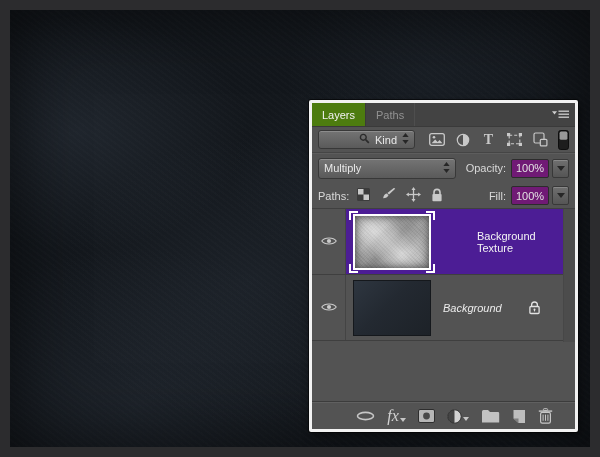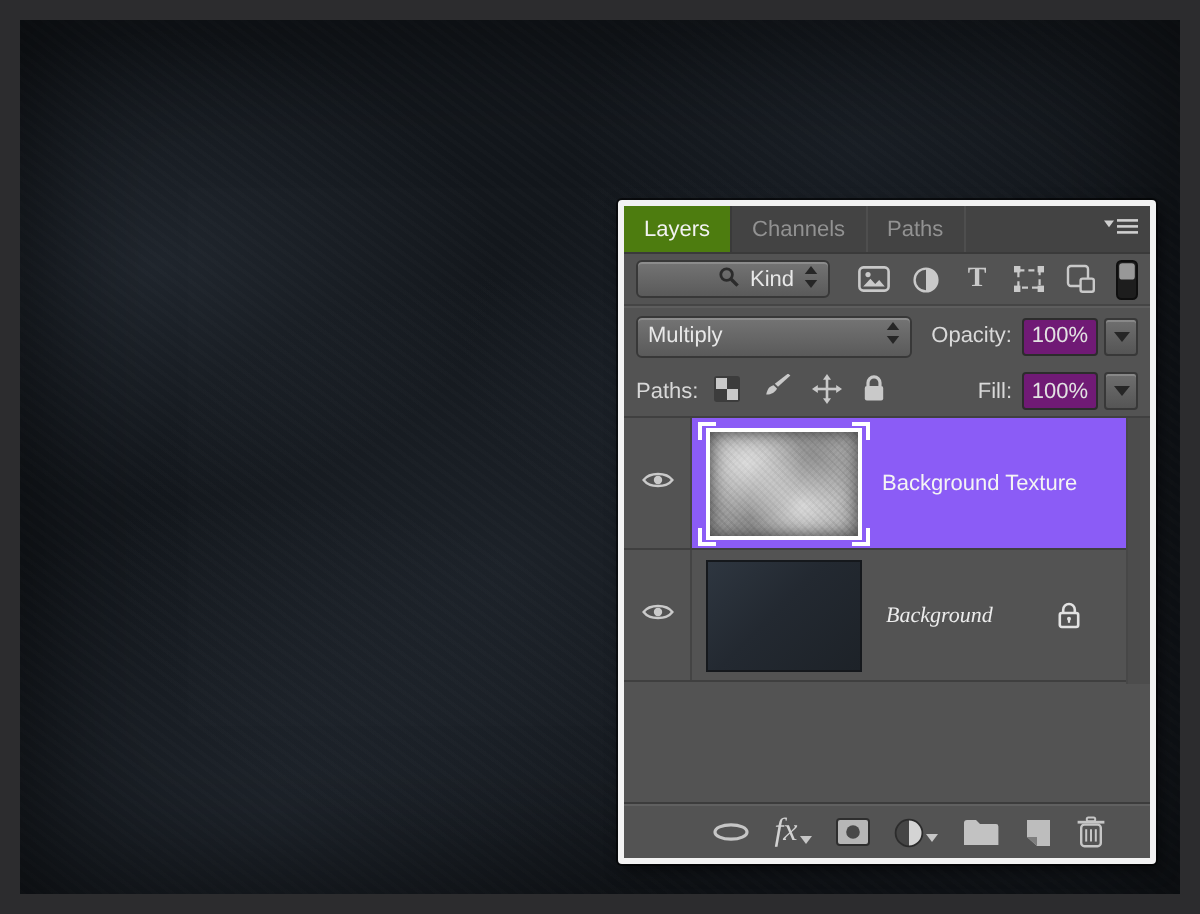--- a/index.html
+++ b/index.html
@@ -67,23 +67,23 @@
   
   .lock-row { height:26px; display:flex; align-items:center; padding:0 6px; border-bottom:1px solid #404040; }
   .lock-icons { display:flex; align-items:center; gap:10px; margin-left:8px; }
 
   
   .layers-list { position:relative; height:192px; background:#535353; }
   .gutter { position:absolute; right:0; top:0; width:12px; height:133px; background:#4c4c4c; border-left:1px solid #474747; }
   .layer-row { height:66px; display:flex; align-items:stretch; width:calc(100% - 12px); border-bottom:1px solid #3f3f3f; position:relative; }
   .eye-col { width:34px; border-right:1px solid #444; display:flex; align-items:center; justify-content:center; background:#535353; }
   .row-body { flex:1; display:flex; align-items:center; position:relative; }
-  .row-body.selected { background:#8b5cf6; }
+  .row-body.selected { background:#4c1d95;gap:36px; }
   .layer-label { margin-left:6px; color:#f4f4f4; }
-  .layer-label.italic { font-style:italic; color:#ececec; margin-left:12px;font-family:Liberation Serif, serif; }
+  .layer-label.italic { font-style:italic; color:#ececec; margin-left:12px; }
 
   
   .thumb-sel { position:relative; width:86px; height:62px; margin-left:3px; flex:none; }
   .corner { position:absolute; width:9px; height:9px; }
   .corner.tl { left:0; top:0; border-top:2px solid #fff; border-left:2px solid #fff; }
   .corner.tr { right:0; top:0; border-top:2px solid #fff; border-right:2px solid #fff; }
   .corner.bl { left:0; bottom:0; border-bottom:2px solid #fff; border-left:2px solid #fff; }
   .corner.br { right:0; bottom:0; border-bottom:2px solid #fff; border-right:2px solid #fff; }
   .thumb-texture {
     position:absolute; left:4px; top:3px; width:78px; height:56px; border:2px solid #fff;
@@ -116,21 +116,20 @@
 </head>
 <body>
 
 <div class="stage">
   <div class="canvas"></div>
 
   <div class="panel">
 
     <div class="tabbar">
       <div class="tab active">Layers</div>
-      <div class="tab">Channels</div>
       <div class="tab">Paths</div>
       <div class="tab-spacer"></div>
       <div class="menu-btn">
         <span>
           <svg width="17" height="9" viewBox="0 0 17 9">
               <path d="M0 1.2 L5 1.2 L2.5 4.6 Z" fill="#cfcfcf"></path>
               <g stroke="#cfcfcf" stroke-width="1.3">
                 <line x1="6.5" y1="1.2" x2="17" y2="1.2"></line>
                 <line x1="6.5" y1="4.2" x2="17" y2="4.2"></line>
                 <line x1="6.5" y1="7.2" x2="17" y2="7.2"></line>

